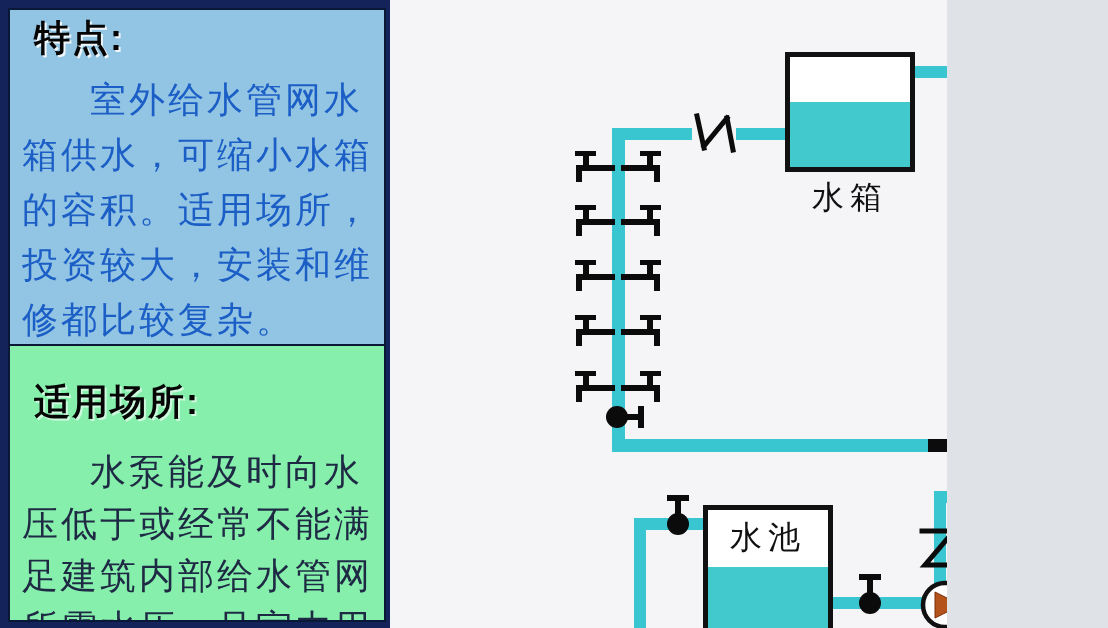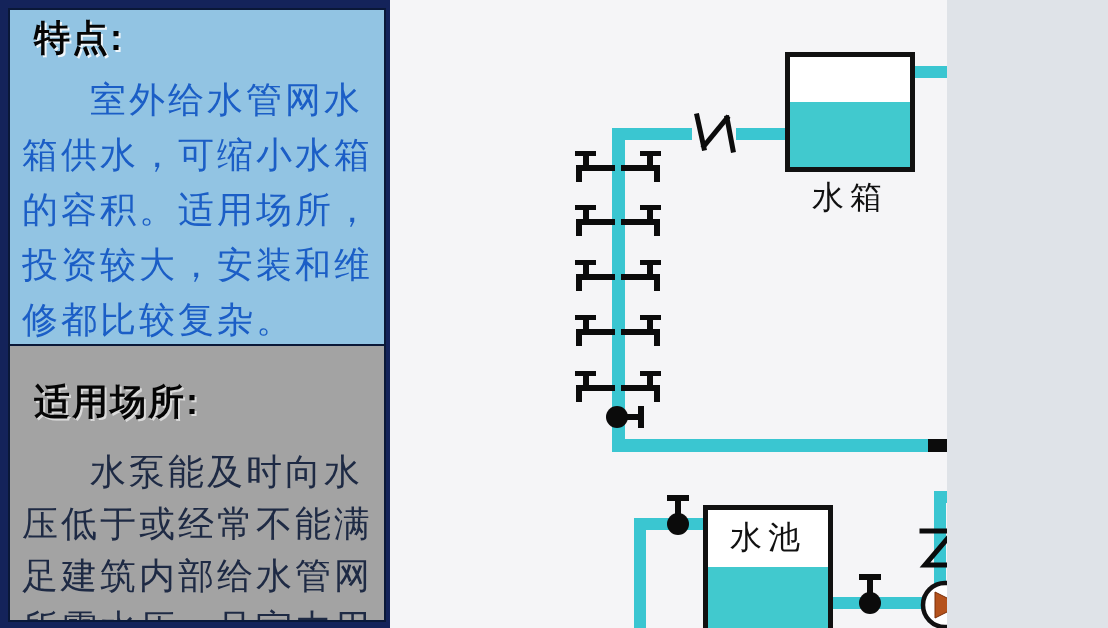--- a/index.html
+++ b/index.html
@@ -2,21 +2,21 @@
 <html><head>
 <meta charset="utf-8">
 <style>
   html,body{margin:0;padding:0;background:#dfe3e8;}
   .stage{position:relative;width:947px;height:628px;overflow:hidden;
          font-family:"Liberation Sans","DejaVu Sans",sans-serif;background:#f5f5f7;}
   
   .panel{position:absolute;left:0;top:0;width:390px;height:628px;background:#14235a;}
   .pbox{position:absolute;left:8px;width:374px;border:2px solid #0a1838;box-sizing:content-box;overflow:hidden;}
   .box-top{top:8px;height:334px;background:#92c4e3;}
-  .box-bottom{top:344px;height:274px;background:#a3a3a3;}
+  .box-bottom{top:344px;height:274px;background:#86efac;}
   .phead{font-size:36px;font-weight:bold;color:#050505;letter-spacing:2px;
          text-shadow:2px 2px 0 rgba(255,255,255,.85);margin:6px 0 0 24px;height:44px;line-height:44px;}
   .box-bottom .phead{margin-top:34px;text-shadow:2px 2px 0 rgba(255,255,255,.6);}
   .pline{font-size:36px;line-height:55px;letter-spacing:3px;padding-left:12px;white-space:nowrap;}
   .box-top .pline{color:#1b5ec6;}
   .box-bottom .pline{color:#1e2a44;line-height:52px;}
   .pbody{margin-top:12px;}
   .box-bottom .pbody{margin-top:22px;}
   .indent{padding-left:80px;}
   

